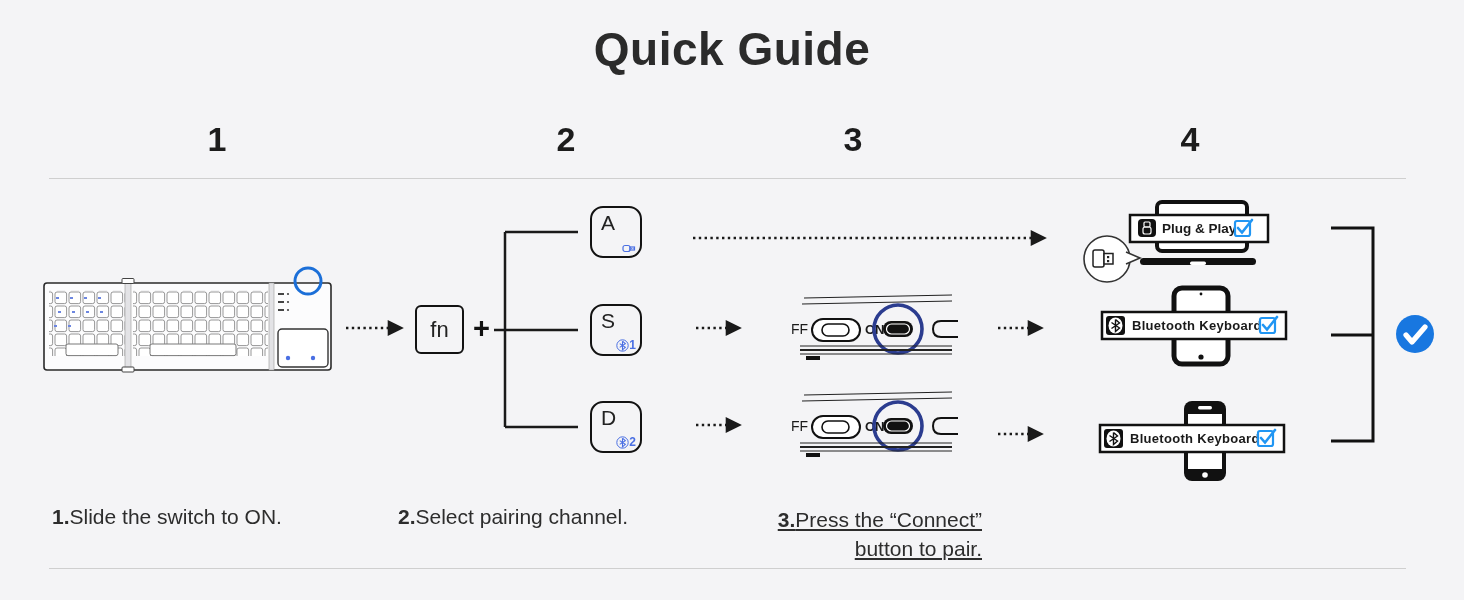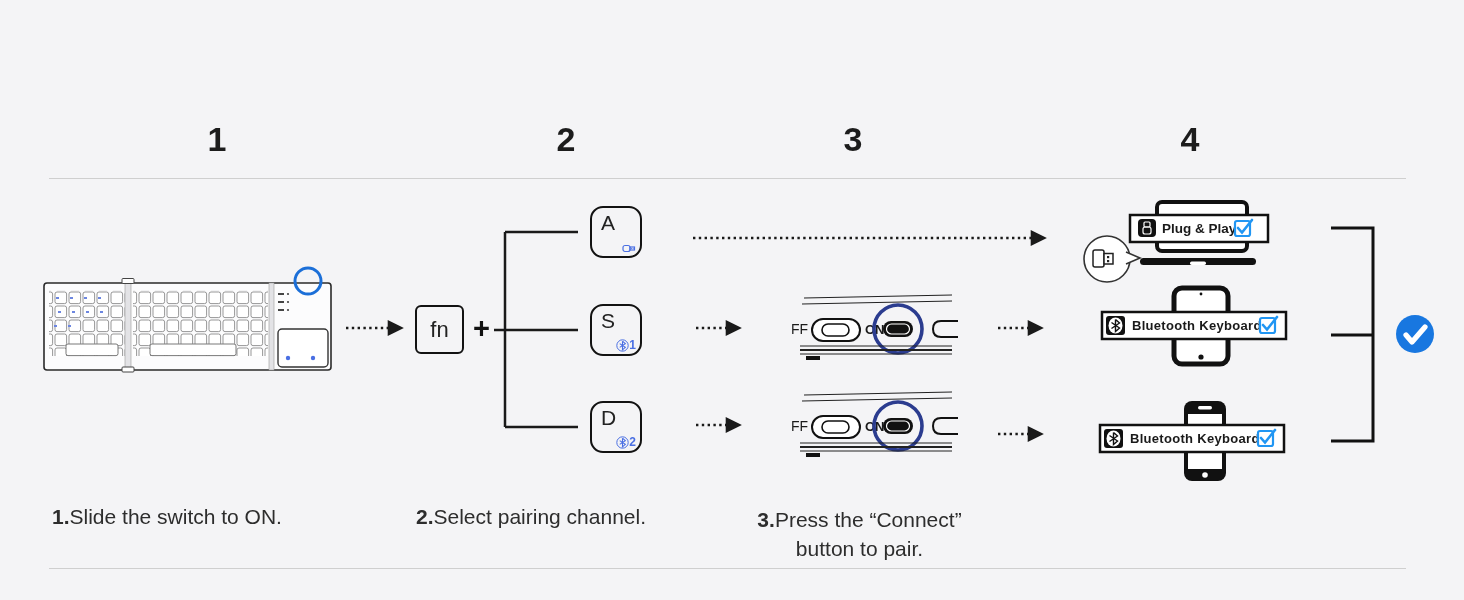--- a/index.html
+++ b/index.html
@@ -15,29 +15,30 @@
           box-sizing:content-box;background:transparent;}
   .keycap .letter{position:absolute;left:9px;top:3px;font-size:21px;color:#222;}
   .keycap .chan{position:absolute;right:4px;bottom:2px;display:flex;align-items:center;
                 font-size:12px;font-weight:600;color:#4a6fe3;}
   .fnkey{position:absolute;left:415px;top:305px;width:45px;height:45px;border:2.5px solid #121212;
          border-radius:6px;display:flex;align-items:center;justify-content:center;
          font-size:22px;color:#222;}
   .plus{position:absolute;left:473px;top:312px;font-size:29px;font-weight:700;color:#111;}
   .caption{position:absolute;top:505px;font-size:21px;color:#2d2d2d;white-space:nowrap;text-align:right;}
   .caption b{font-weight:700;}
-  .cap3{left:737px;width:245px;text-align:center;white-space:normal;line-height:29px;}
+  .cap3{left:737px;width:245px;text-align:right;white-space:normal;line-height:29px;text-decoration:underline;}
   svg{display:block;}
   svg text{font-family:"Liberation Sans",sans-serif;fill:#1a1a1a;}
 </style>
 </head>
 <body>
 
 <div class="stage">
 
+  <h1 class="title">Quick Guide</h1>
 
   <div class="stepnum" style="left:217px">1</div>
   <div class="stepnum" style="left:566px">2</div>
   <div class="stepnum" style="left:853px">3</div>
   <div class="stepnum" style="left:1190px">4</div>
 
   <div class="rule" style="top:178px"></div>
   <div class="rule" style="top:568px"></div>
 
   <svg class="abs" style="left:0;top:0" width="1464" height="600" viewBox="0 0 1464 600">
@@ -231,21 +232,21 @@
     <text x="42" y="49" font-size="13" font-weight="600" letter-spacing="0.3">Bluetooth Keyboard</text>
     <g>
       <rect x="170" y="37" width="15" height="15" rx="2" fill="#fff" stroke="#2196f3" stroke-width="2.2"></rect>
       <path d="M173 44 L177 48.5 L187 36" fill="none" stroke="#2196f3" stroke-width="2.6" stroke-linecap="round"></path>
     </g>
   </svg>
 
   <div class="caption" style="left:52px">
     <b>1.</b><span>Slide the switch to ON.</span>
   </div>
-  <div class="caption" style="left:416px">
+  <div class="caption" style="left:398px">
     <b>2.</b><span>Select pairing channel.</span>
   </div>
   <div class="caption cap3">
     <div><b>3.</b><span>Press the “Connect”</span></div>
     <div><span>button to pair.</span></div>
   </div>
 
 </div>
 
 </body></html>

